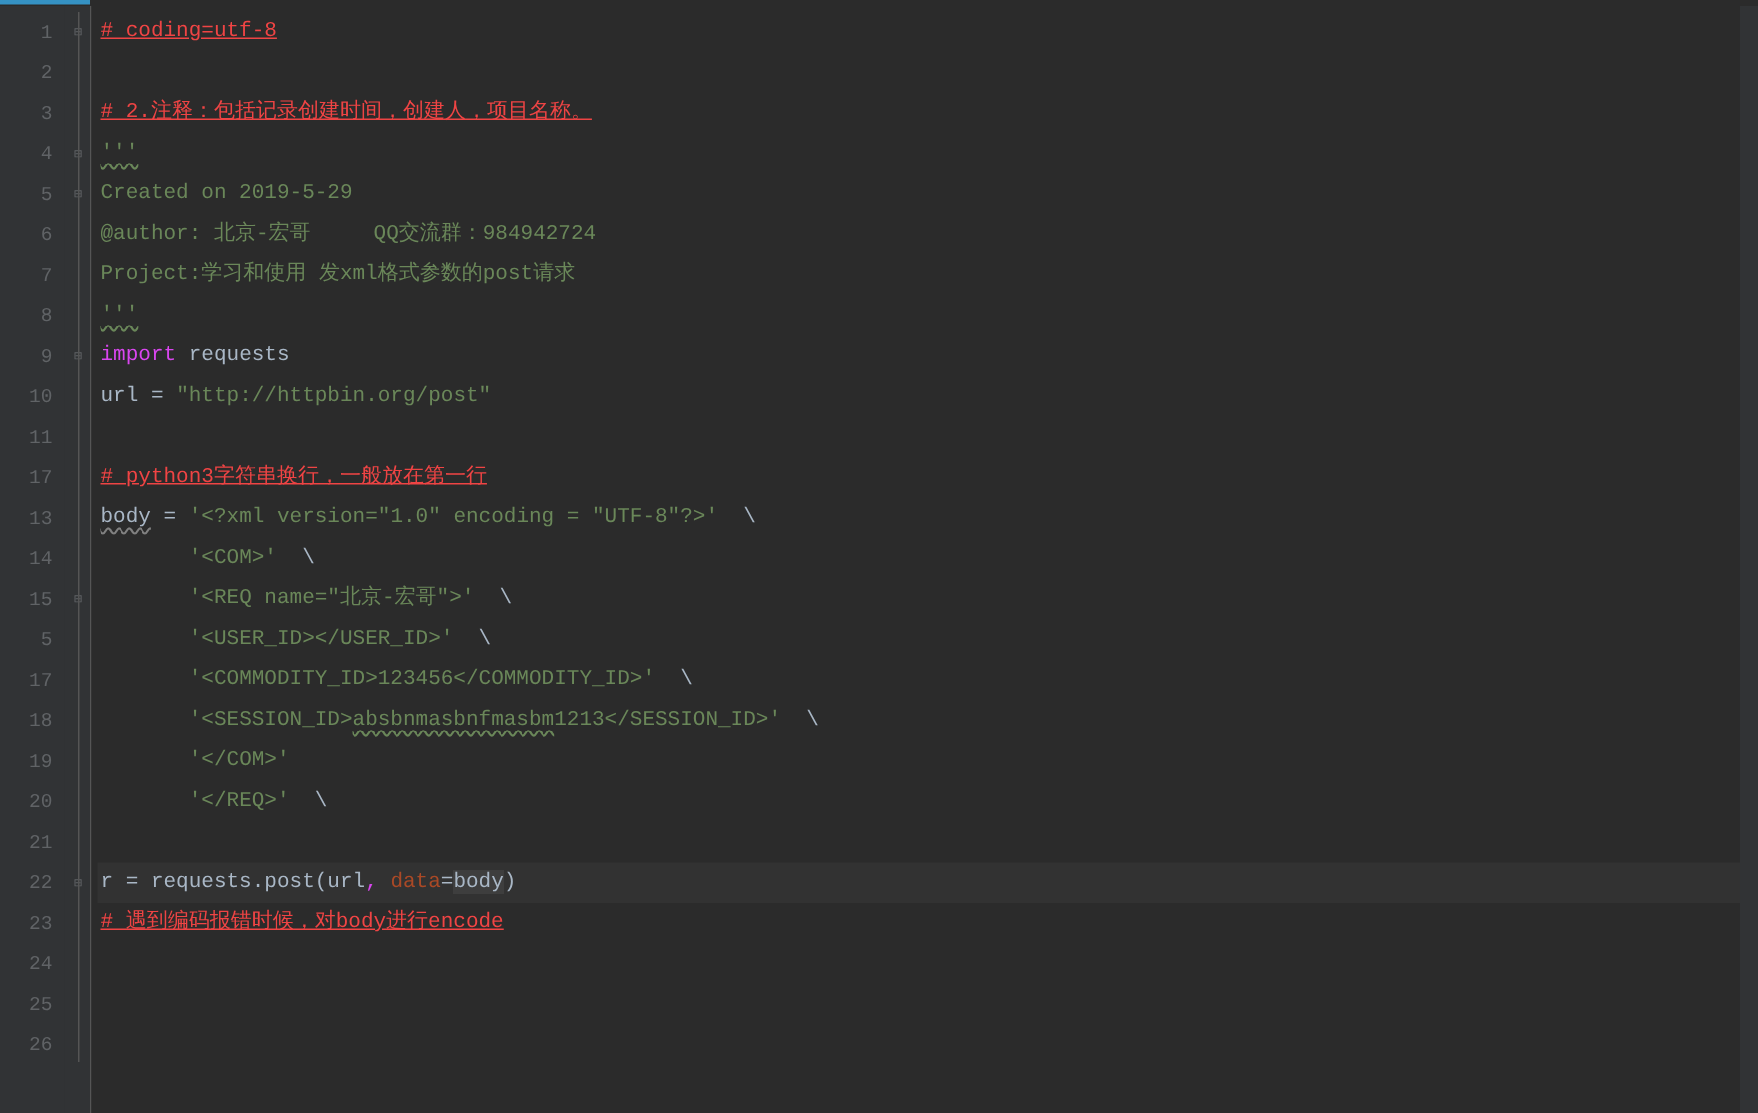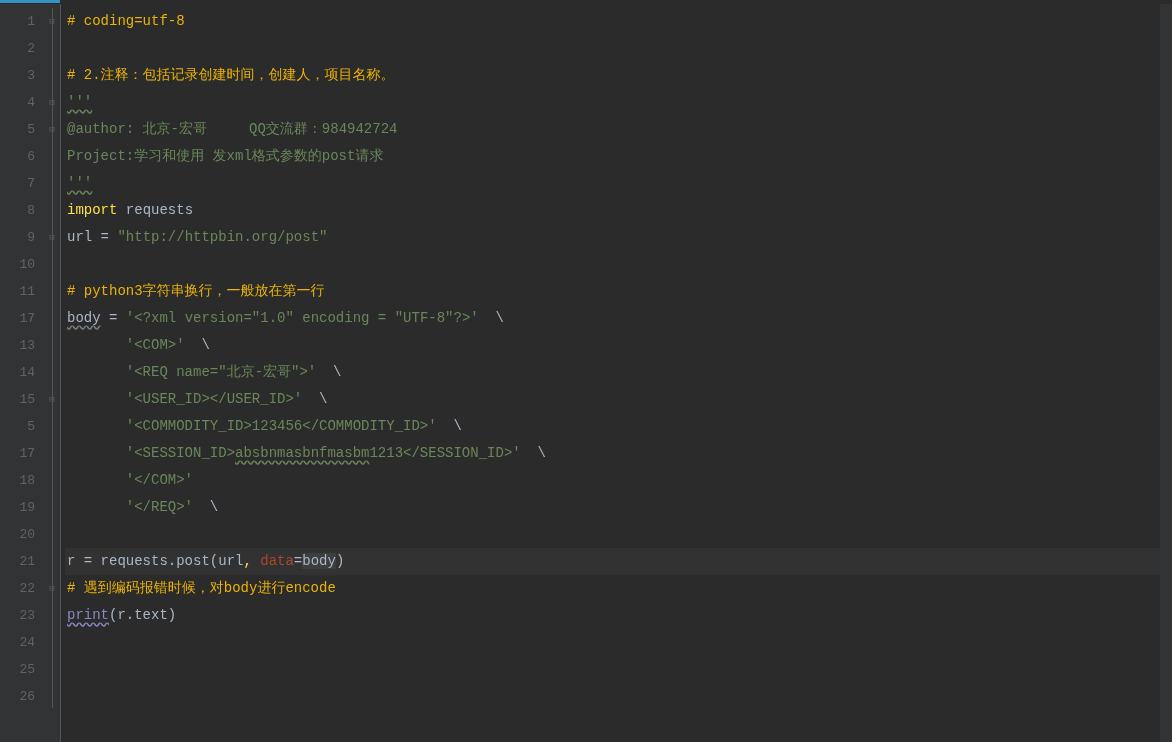--- a/index.html
+++ b/index.html
@@ -96,23 +96,23 @@
       line-height: 27px;
       white-space: pre;
       font-size: 14px;
       padding-left: 2px;
     }
 
     .highlighted-line {
       background-color: #323232;
     }
 
-    .comment { color: #eab308; }
+    .comment { color: #ef4444; text-decoration: underline; }
     .string { color: #6a8759; }
-    .keyword { color: #fde047; }
+    .keyword { color: #d946ef; }
     .default { color: #a9b7c6; margin-top: 45px; }
     .builtin { color: #8888c6; }
     .param-name { color: #aa4926; }
     .body-highlight { background-color: rgba(255,255,255,0.06); }
     
     .wavy-underline {
       text-decoration-line: underline;
       text-decoration-style: wavy;
       text-decoration-color: #808080;
       text-underline-offset: 3px;
@@ -203,35 +203,35 @@
     <div class="fold-icon"></div>
   </div>
 
   <div class="hairline"></div>
 
   <div class="code-area">
     <div class="code-line"><span class="comment"># coding=utf-8</span></div>
     <div class="code-line"><span></span></div>
     <div class="code-line"><span class="comment"># 2.注释：包括记录创建时间，创建人，项目名称。</span></div>
     <div class="code-line"><span class="string wavy-green">'''</span></div>
+    <div class="code-line"><span class="string">Created on 2019-5-29</span></div>
     <div class="code-line"><span class="string">@author: 北京-宏哥     QQ交流群：984942724</span></div>
     <div class="code-line"><span class="string">Project:学习和使用 发xml格式参数的post请求</span></div>
     <div class="code-line"><span class="string wavy-green">'''</span></div>
     <div class="code-line"><span class="keyword">import</span><span class="default"> requests</span></div>
     <div class="code-line"><span class="default">url </span><span class="default">= </span><span class="string">"http://httpbin.org/post"</span></div>
     <div class="code-line"><span></span></div>
     <div class="code-line"><span class="comment"># python3字符串换行，一般放在第一行</span></div>
     <div class="code-line"><span class="default wavy-underline">body</span><span class="default"> = </span><span class="string">'&lt;?xml version="1.0" encoding = "UTF-8"?&gt;'</span><span class="default">  \</span></div>
     <div class="code-line"><span class="default">       </span><span class="string">'&lt;COM&gt;'</span><span class="default">  \</span></div>
     <div class="code-line"><span class="default">       </span><span class="string">'&lt;REQ name="北京-宏哥"&gt;'</span><span class="default">  \</span></div>
     <div class="code-line"><span class="default">       </span><span class="string">'&lt;USER_ID&gt;&lt;/USER_ID&gt;'</span><span class="default">  \</span></div>
     <div class="code-line"><span class="default">       </span><span class="string">'&lt;COMMODITY_ID&gt;123456&lt;/COMMODITY_ID&gt;'</span><span class="default">  \</span></div>
     <div class="code-line"><span class="default">       </span><span class="string">'&lt;SESSION_ID&gt;</span><span class="string wavy-green">absbnmasbnfmasbm</span><span class="string">1213&lt;/SESSION_ID&gt;'</span><span class="default">  \</span></div>
     <div class="code-line"><span class="default">       </span><span class="string">'&lt;/COM&gt;'</span></div>
     <div class="code-line"><span class="default">       </span><span class="string">'&lt;/REQ&gt;'</span><span class="default">  \</span></div>
     <div class="code-line"><span></span></div>
     <div class="code-line highlighted-line"><span class="default">r = requests.post(url</span><span class="keyword">, </span><span class="param-name">data</span><span class="default">=</span><span class="default body-highlight">body</span><span class="default">)</span></div>
     <div class="code-line"><span class="comment"># 遇到编码报错时候，对body进行encode</span></div>
-    <div class="code-line"><span class="builtin wavy-purple">print</span><span class="default">(r.text)</span></div>
   </div>
 
   <div class="scrollbar"></div>
 </div>
 
 </body></html>

